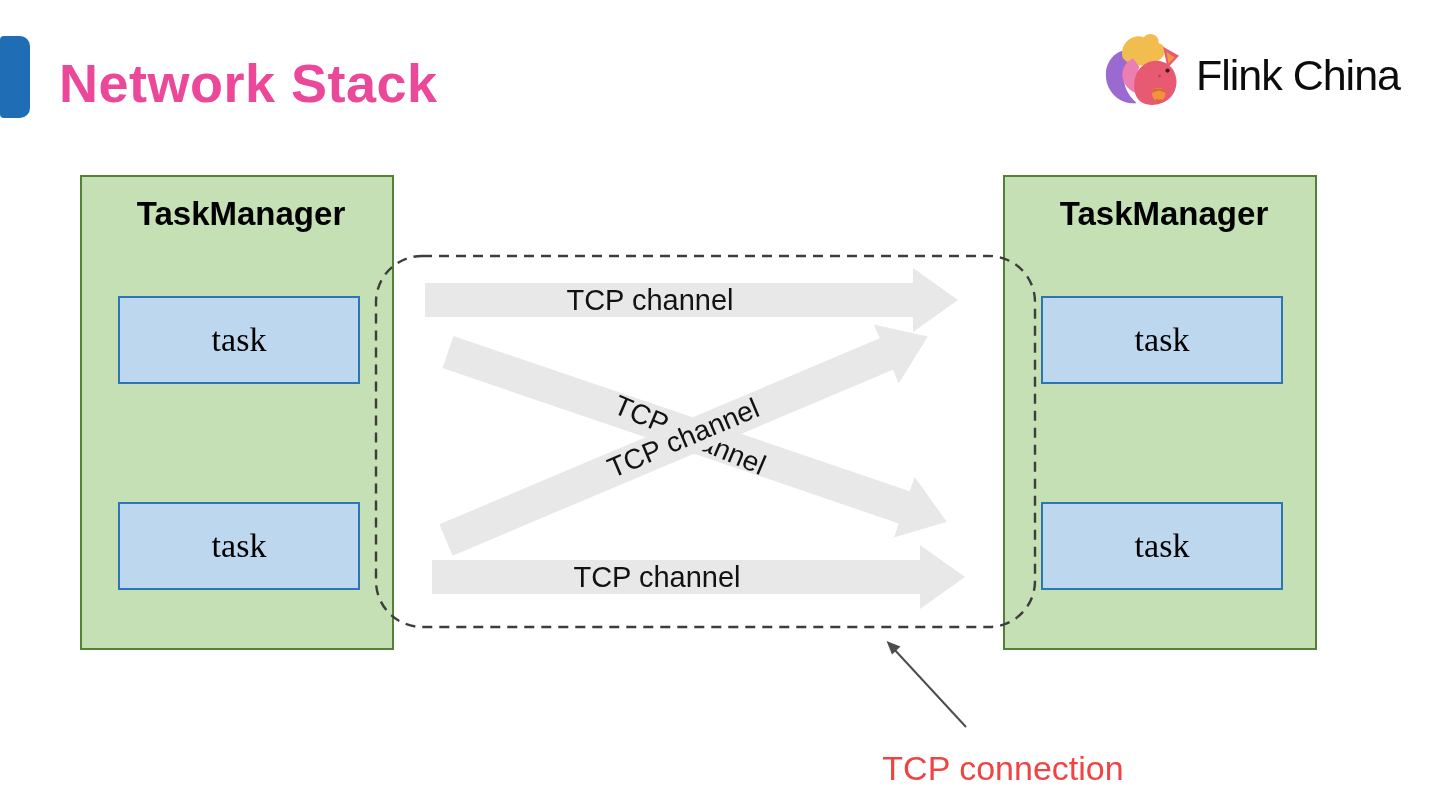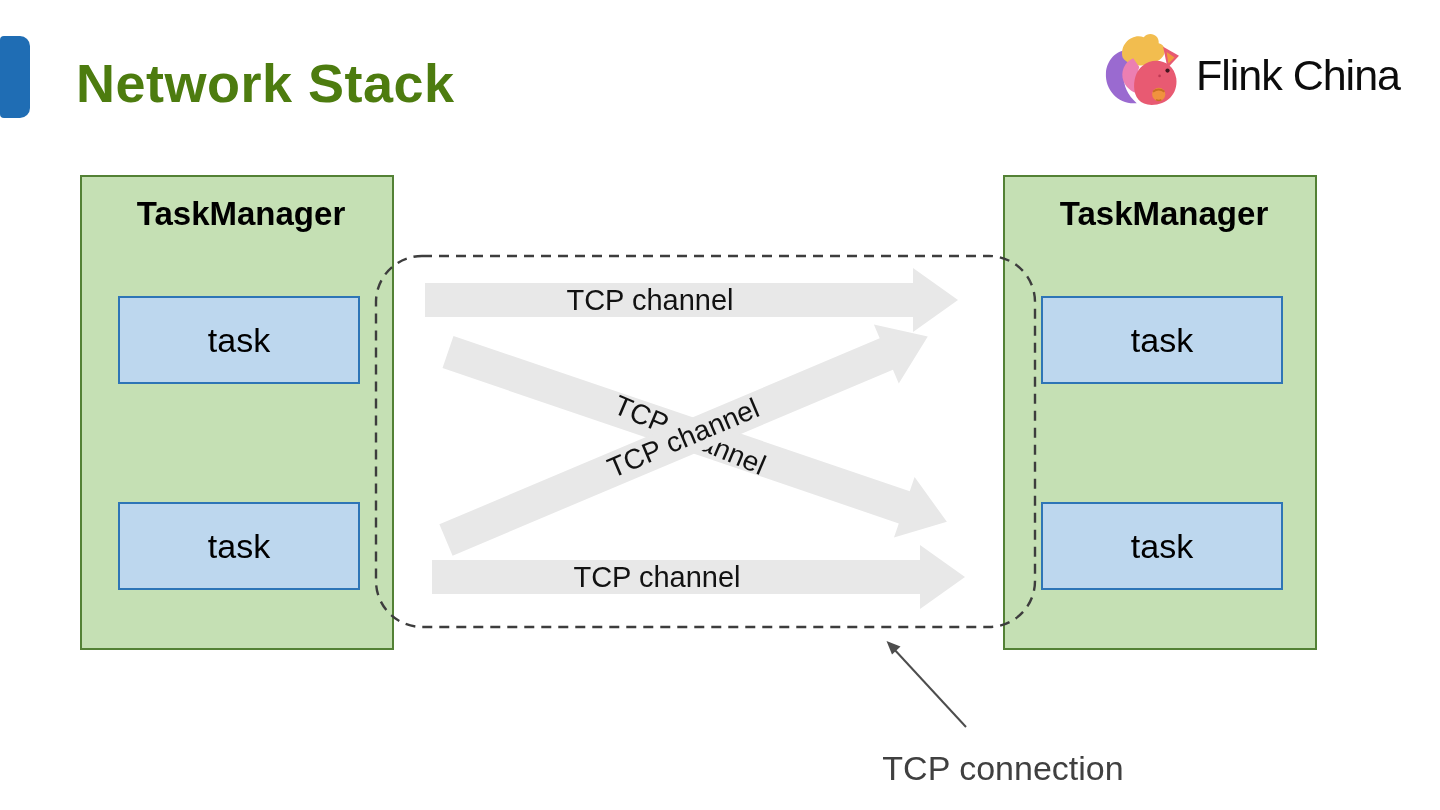--- a/index.html
+++ b/index.html
@@ -10,23 +10,23 @@
     overflow:hidden;
     font-family:"Liberation Sans", sans-serif;
     color:#111;
   }
   
   .accent-bar{
     position:absolute;left:0;top:36px;width:30px;height:82px;
     background:#1f6db4;border-radius:4px 10px 10px 4px;
   }
   .slide-title{
-    position:absolute;left:76px;top:54px;
+    position:absolute;left:59px;top:54px;
     font-size:54px;line-height:58px;font-weight:bold;
-    color:#4d7c0f;letter-spacing:0.5px;white-space:nowrap;margin:0;
+    color:#ec4899;letter-spacing:0.5px;white-space:nowrap;margin:0;
   }
   .logo{position:absolute;right:40px;top:30px;display:flex;align-items:center;}
   .logo svg{width:88px;height:90px;display:block;}
   .logo-text{
     font-size:43px;font-weight:normal;color:#0c0c0c;
     letter-spacing:-1px;margin-left:10px;line-height:60px;white-space:nowrap;
   }
   
   .tm-box{
     position:absolute;top:175px;width:314px;height:475px;
@@ -35,42 +35,42 @@
   .tm-left{left:80px;}
   .tm-right{left:1003px;}
   .tm-title{
     margin:18px 0 0 8px;text-align:center;
     font-size:33px;font-weight:bold;color:#000;
   }
   .task-box{
     position:absolute;left:36px;width:242px;height:88px;
     background:#bdd7ee;border:2px solid #2e75b6;box-sizing:border-box;
     display:flex;align-items:center;justify-content:center;
-    font-size:34px;color:#000;
+    font-size:34px;color:#000;font-family:Liberation Serif, serif;
   }
   .task-1{top:119px;}
   .task-2{top:325px;}
   
   .net-layer{position:absolute;left:0;top:0;width:1440px;height:810px;pointer-events:none;}
   .arrow-shape{fill:#e8e8e8;}
   .arrow-label{
     font-family:"Liberation Sans", sans-serif;
     font-size:29px;fill:#121212;
   }
   .arrow-label-diag{
     font-family:"Liberation Sans", sans-serif;
     font-size:28px;fill:#121212;
   }
   .dashed-boundary{fill:none;stroke:#3d3d3d;stroke-width:2.4;stroke-dasharray:10 7;}
   .pointer-line{stroke:#4d4d4d;stroke-width:2;fill:none;}
   .pointer-head{fill:#4d4d4d;}
   
   .annotation-label{
     position:absolute;left:1003px;top:768px;transform:translate(-50%,-50%);
-    font-size:34px;color:#404040;white-space:nowrap;
+    font-size:34px;color:#ef4444;white-space:nowrap;
   }
 </style>
 </head>
 <body>
 
 <div class="slide">
 
   <div class="accent-bar"></div>
   <h1 class="slide-title">Network Stack</h1>
 

